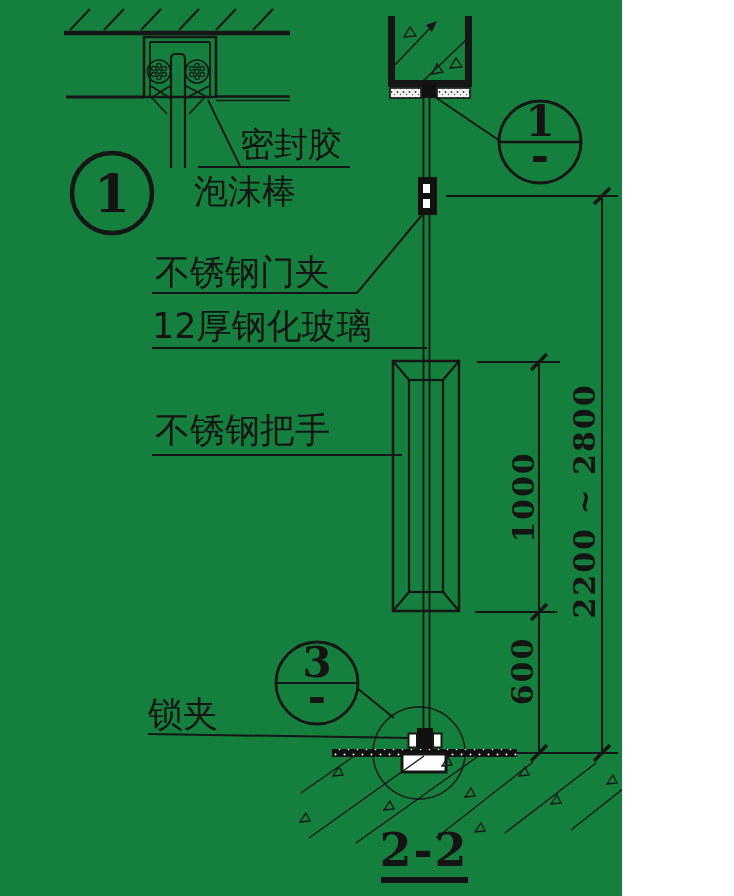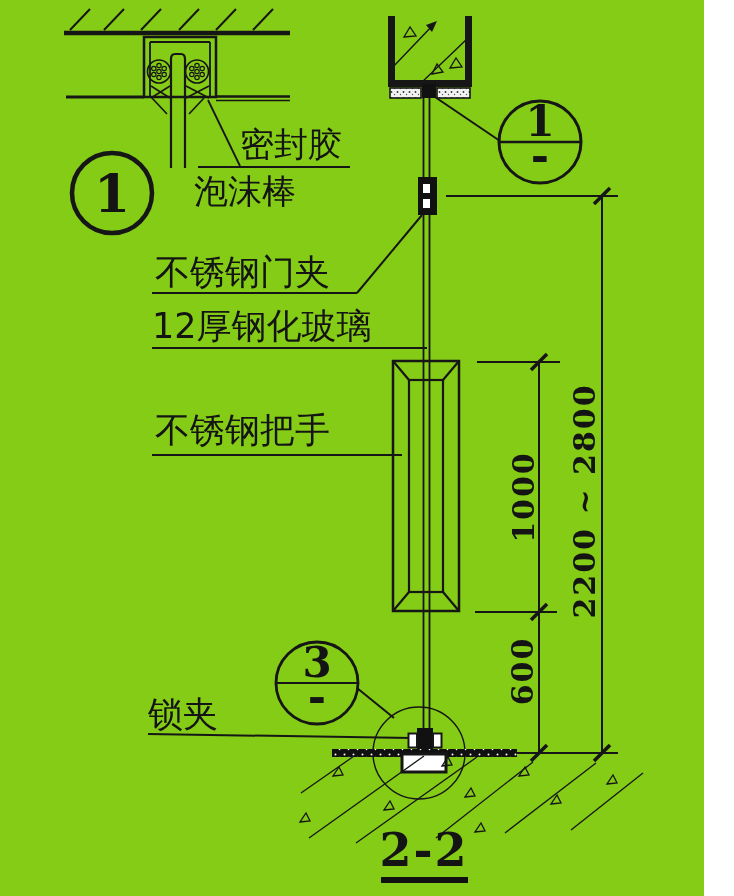--- a/index.html
+++ b/index.html
@@ -1,16 +1,16 @@
 <!DOCTYPE html>
 <html><head>
 <meta charset="utf-8">
 <style>
   html,body{margin:0;padding:0;background:#ffffff;}
-  .page{width:704px;height:896px;background:#84cc16;position:relative;overflow:hidden;}
+  .page{width:622px;height:896px;background:#15803d;position:relative;overflow:hidden;}
   svg{display:block;}
   svg line, svg path, svg rect.o, svg circle.o, svg polygon.o{stroke:#161616;fill:none;}
   .cn{font-family:"DejaVu Sans","Liberation Sans",sans-serif;font-size:35px;fill:#141414;}
   .cn-s{font-family:"DejaVu Sans","Liberation Sans",sans-serif;font-size:34px;fill:#141414;}
   .dim{font-family:"DejaVu Serif","Liberation Serif",serif;font-weight:bold;font-size:30px;letter-spacing:2px;fill:#141414;}
   .num{font-family:"DejaVu Serif","Liberation Serif",serif;font-weight:bold;font-size:42px;fill:#141414;}
   .bignum{font-family:"DejaVu Serif","Liberation Serif",serif;font-weight:bold;font-size:52px;fill:#141414;}
   .sheetdash{font-family:"DejaVu Serif","Liberation Serif",serif;font-weight:bold;font-size:44px;fill:#141414;}
   .title-text{font-family:"DejaVu Serif","Liberation Serif",serif;font-weight:bold;font-size:46px;letter-spacing:2px;fill:#141414;}
 </style>

